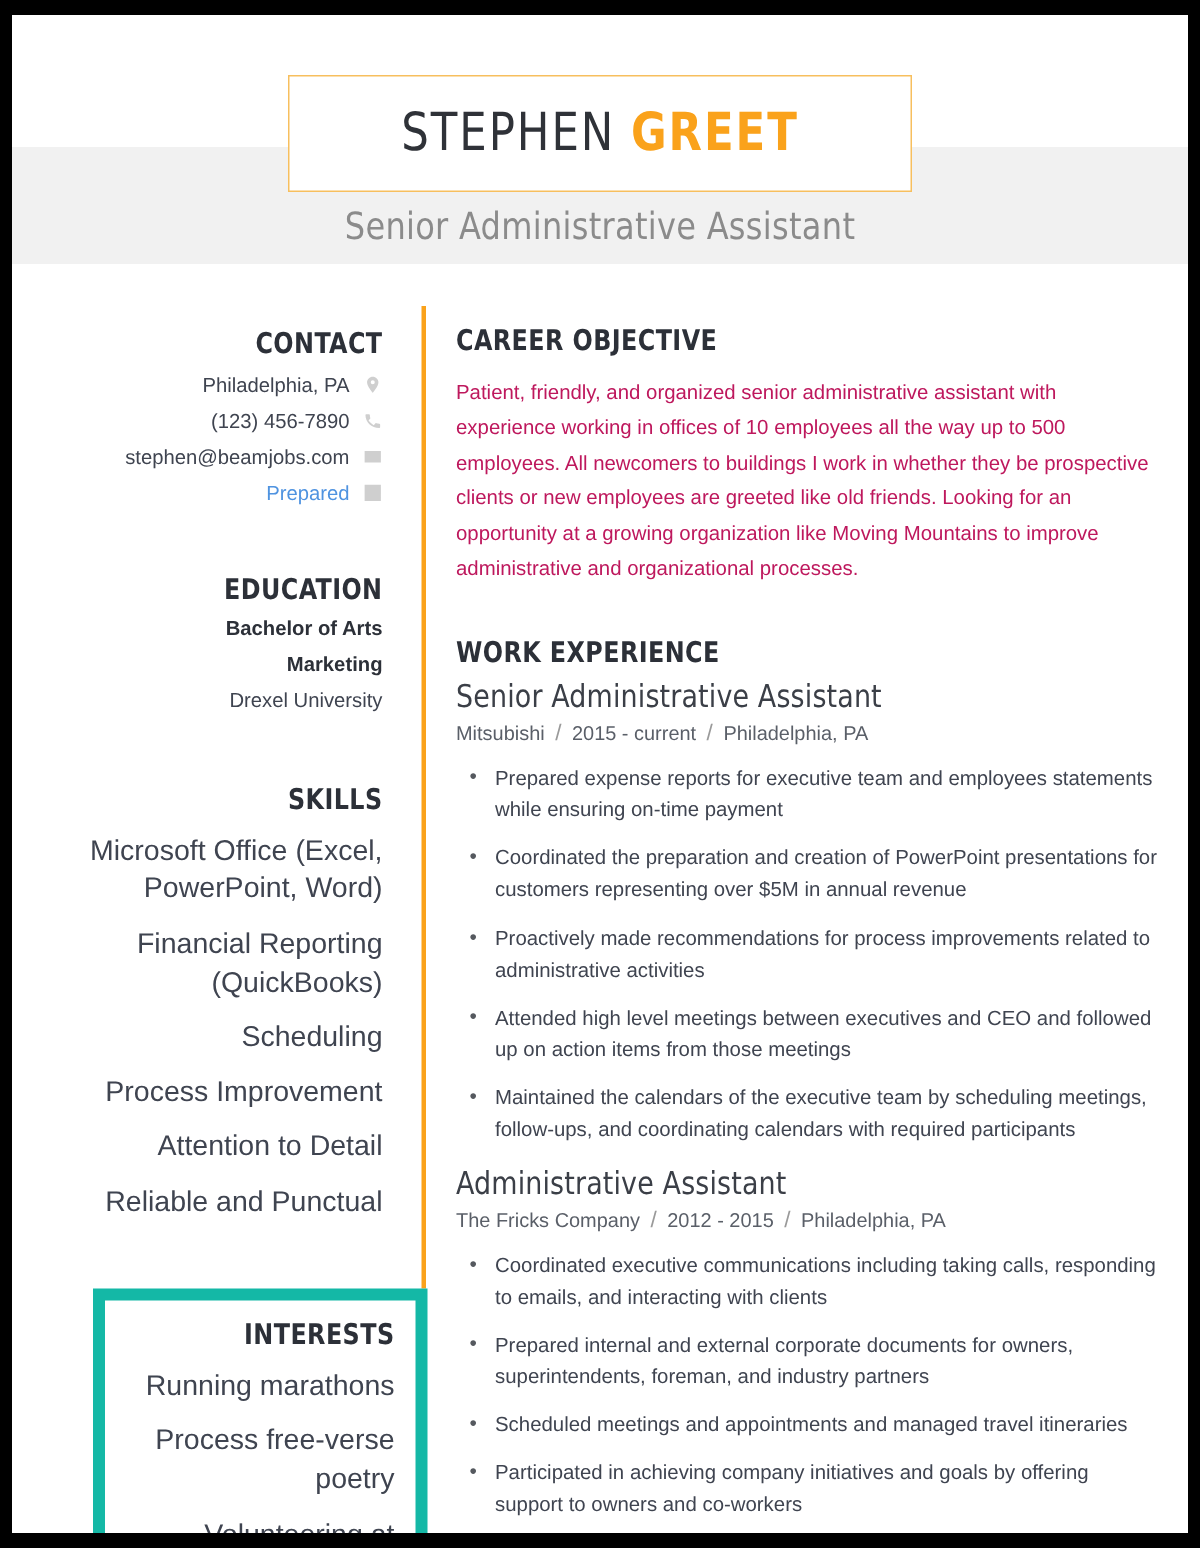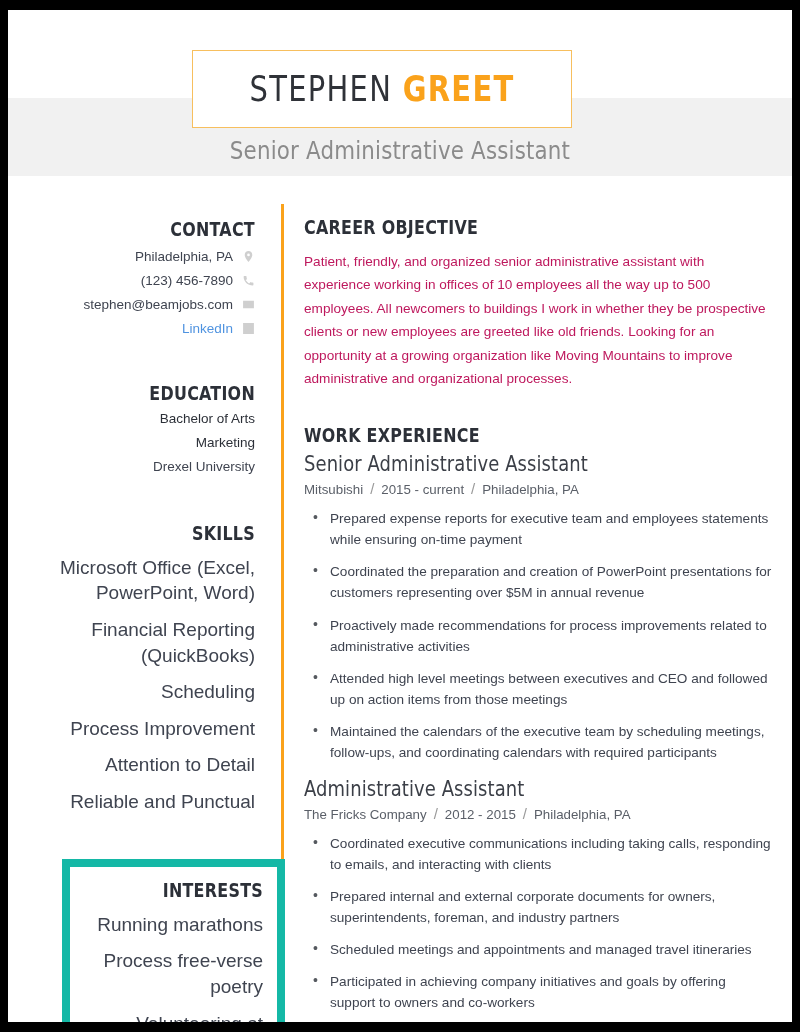--- a/index.html
+++ b/index.html
@@ -31,21 +31,21 @@
     left: 0;
     top: 88px;
     width: 784px;
     height: 78px;
     background: #f1f1f1;
   }
   .name-box {
     position: absolute;
     left: 184px;
     top: 40px;
-    width: 380px;
+    width: 416px;
     height: 78px;
     background: #ffffff;
     border: 1.5px solid #f7bf5e;
     display: flex;
     align-items: center;
     justify-content: center;
   }
   .name-line {
     font-size: 35px;
     letter-spacing: 1.4px;
@@ -135,21 +135,21 @@
   .contact-text.link { color: #4f93e0; }
   .ico {
     width: 13px;
     height: 13px;
     flex: 0 0 13px;
     fill: #cfcfcf;
     display: block;
   }
 
   .edu-line { font-size: 13.5px; color: #3f4450; margin-top: 7px; line-height: 1.25; }
-  .edu-line.bold { font-weight: 400; color: #2c3038; }
+  .edu-line.bold { font-weight: 700; color: #2c3038; }
   .edu-sep { color: #9a9a9a; padding: 0 3px; }
 
   .list-line {
     font-size: 19px;
     color: #3f4450;
     margin-top: 11px;
     line-height: 1.35;
   }
 
   
@@ -250,21 +250,21 @@
         </div>
 
         <div class="contact-row">
           <span class="contact-text">stephen@beamjobs.com</span>
           <svg class="ico" viewBox="0 0 24 24">
               <path d="M2 5h20v14H2V5zm10 7.2L3.6 6.4h16.8L12 12.2z"></path>
             </svg>
         </div>
 
         <div class="contact-row">
-          <span class="contact-text link">LinkedIn</span>
+          <span class="contact-text link">Prepared</span>
           <svg class="ico" viewBox="0 0 24 24">
               <path d="M2 2h20v20H2V2zm4.1 7.2h2.7v8.4H6.1V9.2zm1.3-4.1c.9 0 1.5.6 1.5 1.4S8.3 8 7.4 8 5.9 7.4 5.9 6.5s.6-1.4 1.5-1.4zM10.6 9.2h2.6v1.2h.1c.4-.7 1.3-1.4 2.6-1.4 2.7 0 3.2 1.7 3.2 4v4.6h-2.7v-4.1c0-1 0-2.2-1.4-2.2s-1.6 1-1.6 2.1v4.2h-2.8V9.2z"></path>
             </svg>
         </div>
       </div>
 
       <div class="left-block" style="margin-top:46px;">
         <div class="sec-head">EDUCATION</div>
         <div class="edu-line bold">Bachelor of Arts</div>
         <div class="edu-line bold">Marketing</div>

